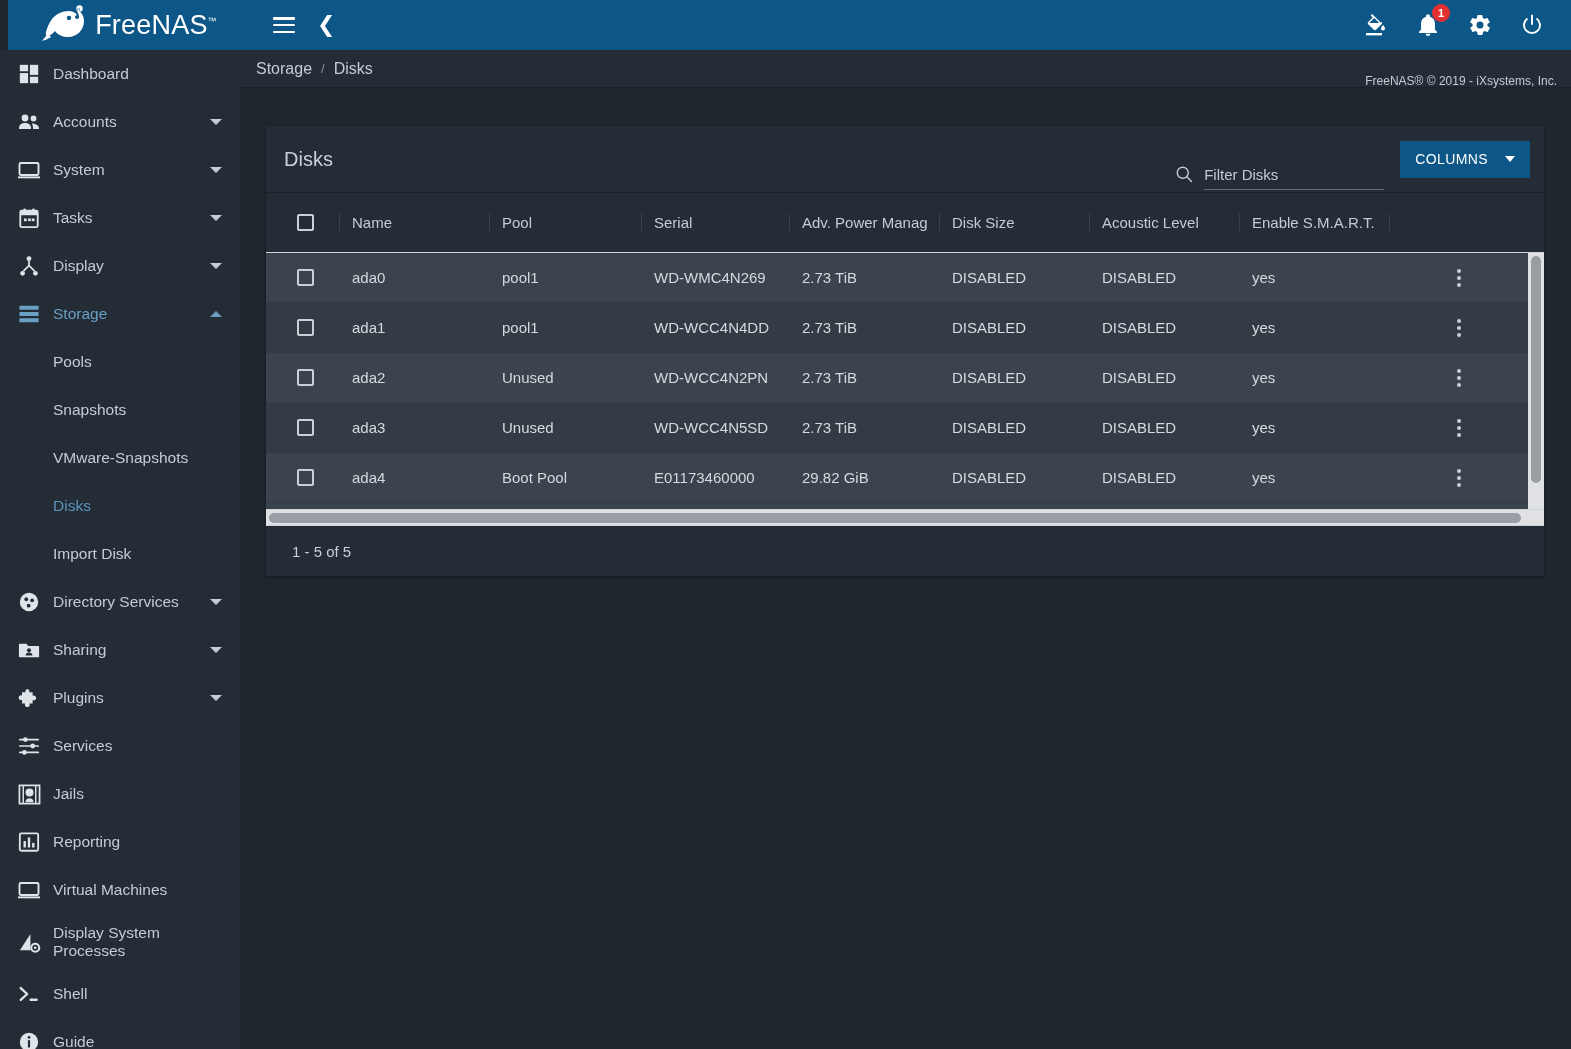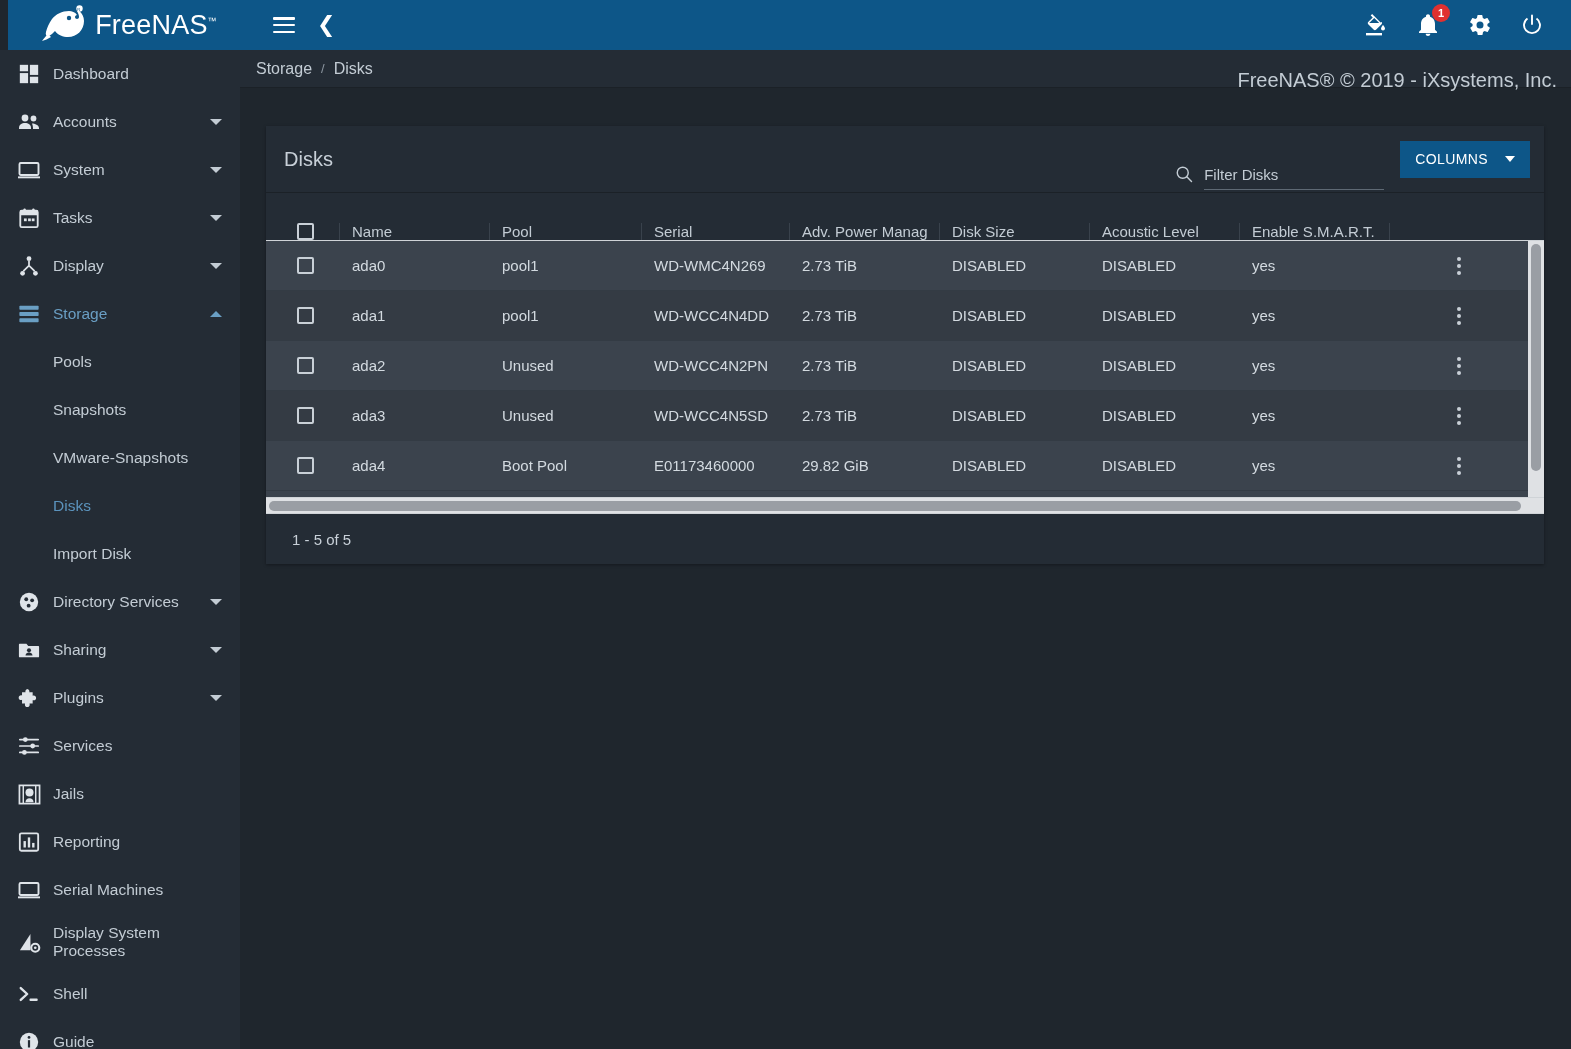--- a/index.html
+++ b/index.html
@@ -88,21 +88,21 @@
   .content { flex: 1; display: flex; flex-direction: column; min-width: 0; background:#1f262d; }
   .breadcrumb-bar {
     height: 38px; min-height: 38px;
     display: flex; align-items: center;
     padding: 0 14px 0 16px;
     background: #242c35;
     border-bottom: 1px solid #1b2127;
   }
   .crumb { color: #c3ccd4; font-size: 16px; cursor: pointer; }
   .crumb-sep { color: #8d97a1; font-size: 13px; margin: 0 9px; }
-  .copyright { margin-left: auto; color: #c3ccd4; font-size: 20px; margin-top: 24px; }
+  .copyright { margin-left: auto; color: #c3ccd4; font-size: 12px; margin-top: 24px; }
 
   .main-area { flex: 1; padding: 38px 27px 0 26px; overflow: hidden; }
 
   
   .card {
     background: #242c35;
     width: 100%;
     box-shadow: 0 1px 3px rgba(0,0,0,.35);
   }
   .card-head {
@@ -129,21 +129,21 @@
     font-family: "Liberation Sans", sans-serif;
     display: flex; align-items: center; gap: 17px; cursor: pointer;
   }
   .btn-columns .dd {
     width: 0; height: 0; border-left: 5px solid transparent;
     border-right: 5px solid transparent; border-top: 6px solid #fff;
   }
 
   
   .tbl-header {
-    display: flex; height: 48px; align-items: flex-end;
+    display: flex; height: 60px; align-items: center;
     border-top: 1px solid #1b2127;
     background: #242c35;
   }
   .th {
     display: flex; align-items: center;
     color: #c3ccd4; font-size: 15px;
     padding: 0 12px;
     border-right: 1px solid #39424c;
     overflow: hidden; white-space: nowrap;
   }
@@ -434,21 +434,21 @@
       <span class="lbl">Reporting</span>
     </div>
 
     <div class="nav-item">
       <span class="ico">
           <svg width="24" height="24" viewBox="0 0 24 24">
             <rect x="2.5" y="5" width="19" height="12" rx="1.2" fill="none" stroke="#dfe4e9" stroke-width="1.9"></rect>
             <rect x="1" y="18.4" width="22" height="1.9"></rect>
           </svg>
         </span>
-      <span class="lbl">Serial Machines</span>
+      <span class="lbl">Virtual Machines</span>
     </div>
 
     <div class="nav-item two-line">
       <span class="ico">
           <svg width="23" height="23" viewBox="0 0 24 24">
             <path d="M2 20 13 3v17z"></path>
             <circle cx="18" cy="17.5" r="4.2" fill="none" stroke="#dfe4e9" stroke-width="2.2"></circle>
             <circle cx="18" cy="17.5" r="1.4"></circle>
           </svg>
         </span>

